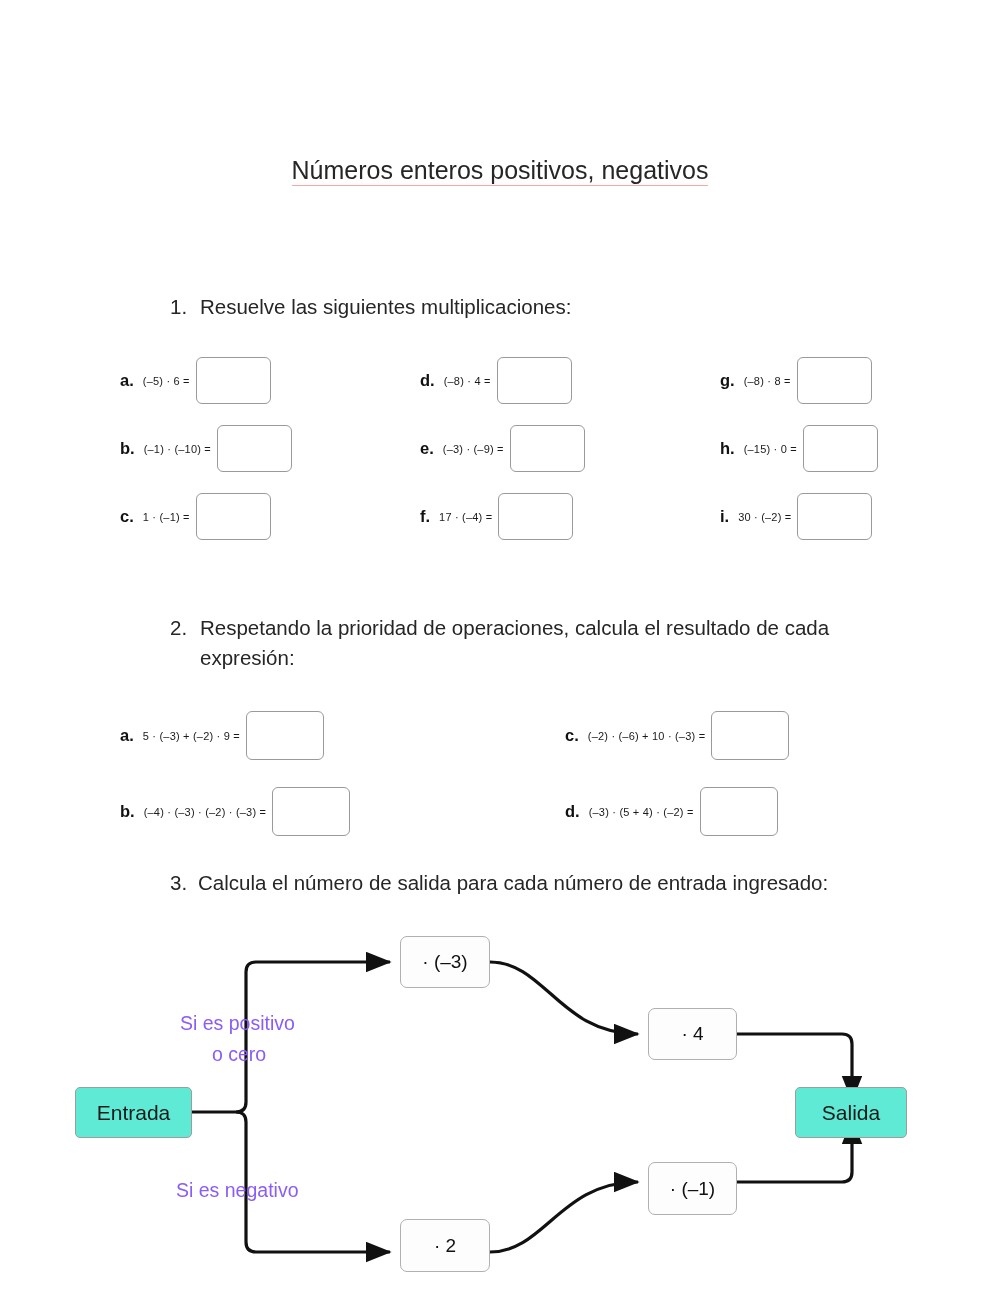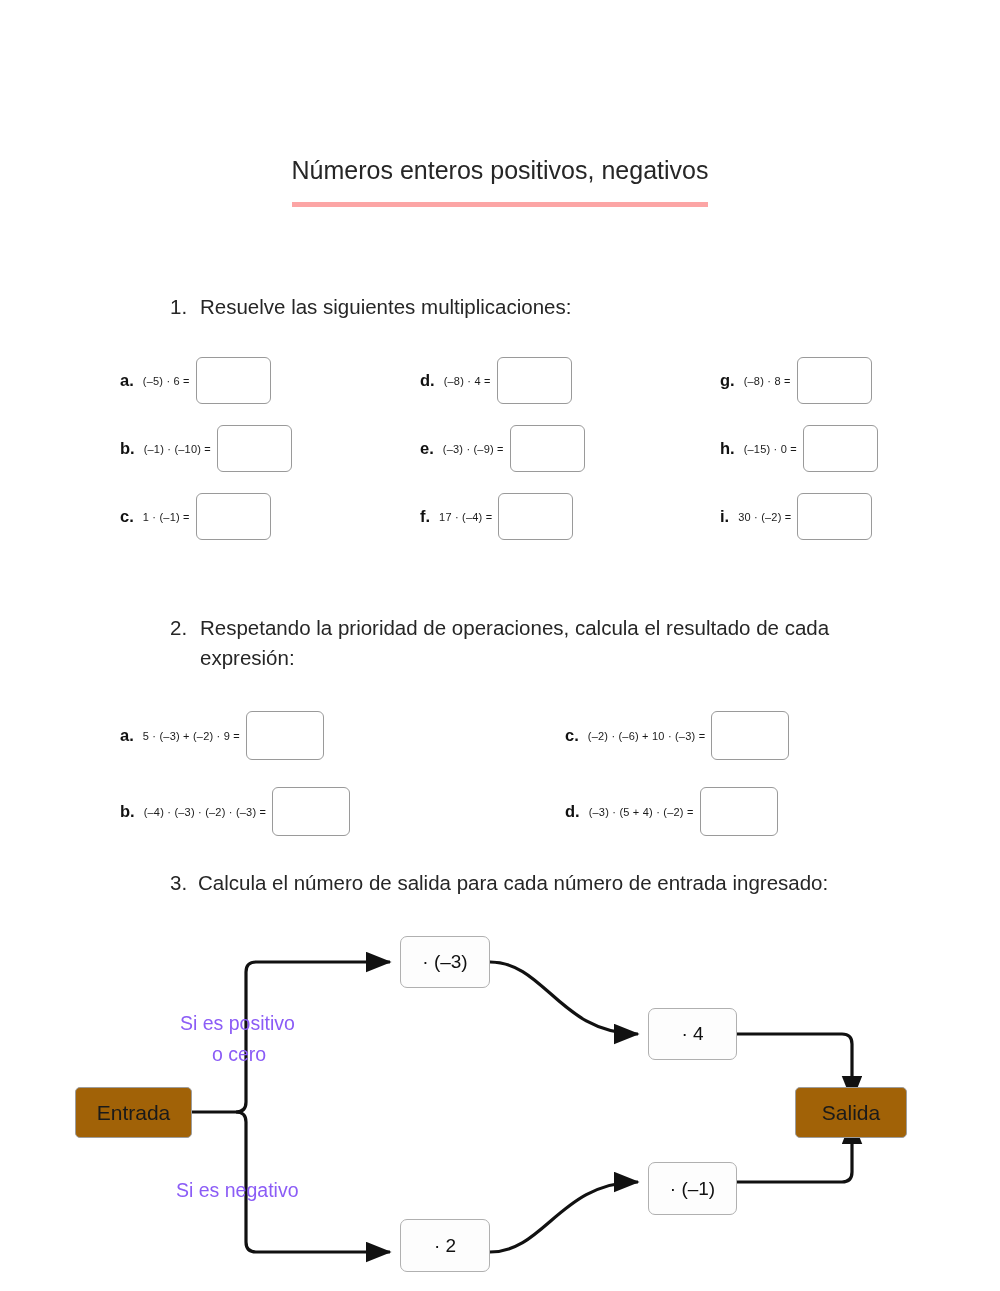--- a/index.html
+++ b/index.html
@@ -24,22 +24,22 @@
     width: 1000px;
     text-align: center;
   }
   #title-block .tline {
     font-size: 25px;
     line-height: 37px;
     color: #262626;
     display: block;
   }
   #title-block .tline span {
-    border-bottom: 5px solid #fca5a5;
-    padding-bottom: 18px;
+    border-bottom: 1px solid #fca5a5;
+    padding-bottom: 1px;
   }
 
   
   .question {
     position: absolute;
     font-size: 20.5px;
     line-height: 30px;
     color: #262626;
     display: flex;
   }
@@ -105,21 +105,21 @@
     display: flex;
     align-items: center;
     justify-content: center;
     border: 1px solid #b0b0b0;
     border-radius: 7px;
     background: #fdfdfd;
     font-size: 19px;
     color: #111;
   }
   .fbox.terminal {
-    background: #a16207;
+    background: #5eead4;
     border: 1px solid #9d9d9d;
     border-radius: 5px;
     font-size: 21px;
     color: #1a1a1a;
   }
   .flabel {
     position: absolute;
     font-size: 19.5px;
     line-height: 30px;
     color: #8b5cf6;

